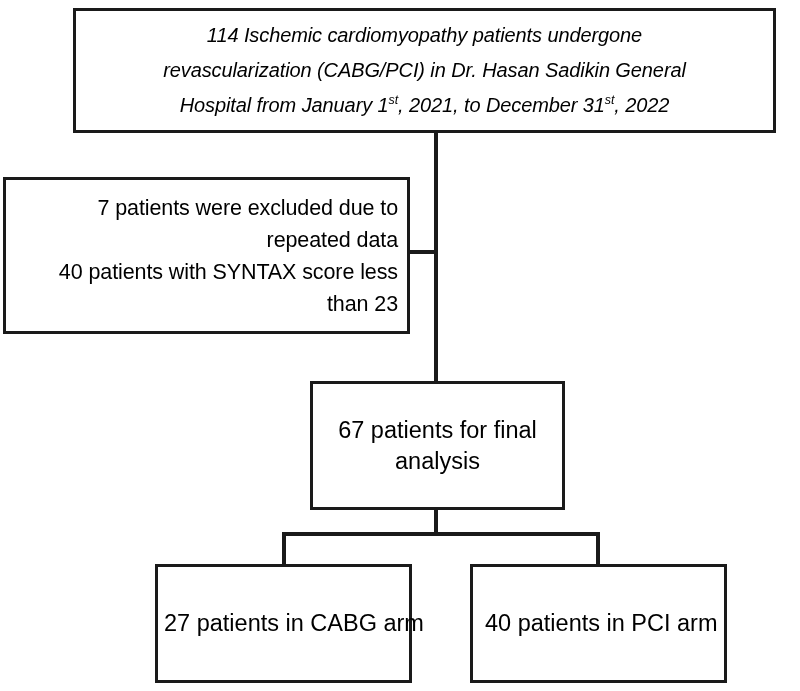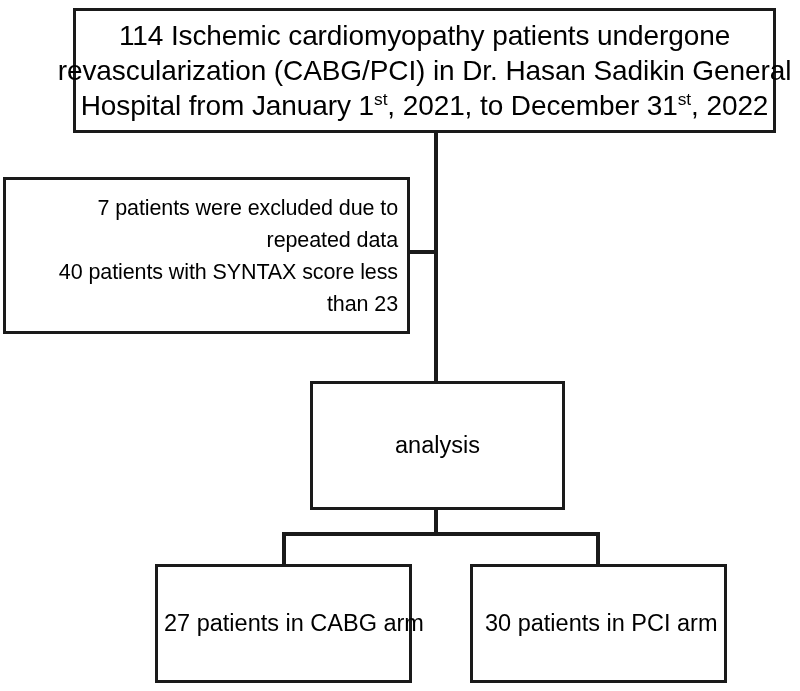--- a/index.html
+++ b/index.html
@@ -37,23 +37,24 @@
   #node-enrolled {
     left: 73px;
     top: 8px;
     width: 703px;
     height: 125px;
     align-items: center;
     text-align: center;
     padding: 0 8px;
   }
   #node-enrolled .line {
-    font-size: 28px;
+    font-size: 20px;
     line-height: 35px;
     letter-spacing: -0.1px;
+    font-style: italic;
   }
   
   #node-excluded {
     left: 3px;
     top: 177px;
     width: 407px;
     height: 157px;
     align-items: flex-start;
     text-align: right;
     padding: 0 9px;
@@ -137,24 +138,25 @@
     <span class="line">revascularization (CABG/PCI) in Dr. Hasan Sadikin General</span>
     <span class="line"><span>Hospital from January 1</span><sup>st</sup><span>, 2021, to December 31</span><sup>st</sup><span>, 2022</span></span>
   </div>
 
   <div class="node" id="node-excluded">
     <span class="line">7 patients were excluded due to repeated data</span>
     <span class="line">40 patients with SYNTAX score less than 23</span>
   </div>
 
   <div class="node" id="node-final">
+    <span class="line">67 patients for final</span>
     <span class="line">analysis</span>
   </div>
 
   <div class="node" id="node-cabg">
     <span class="line">27 patients in CABG arm</span>
   </div>
 
   <div class="node" id="node-pci">
-    <span class="line">30 patients in PCI arm</span>
+    <span class="line">40 patients in PCI arm</span>
   </div>
 
 </div>
 
 </body></html>

